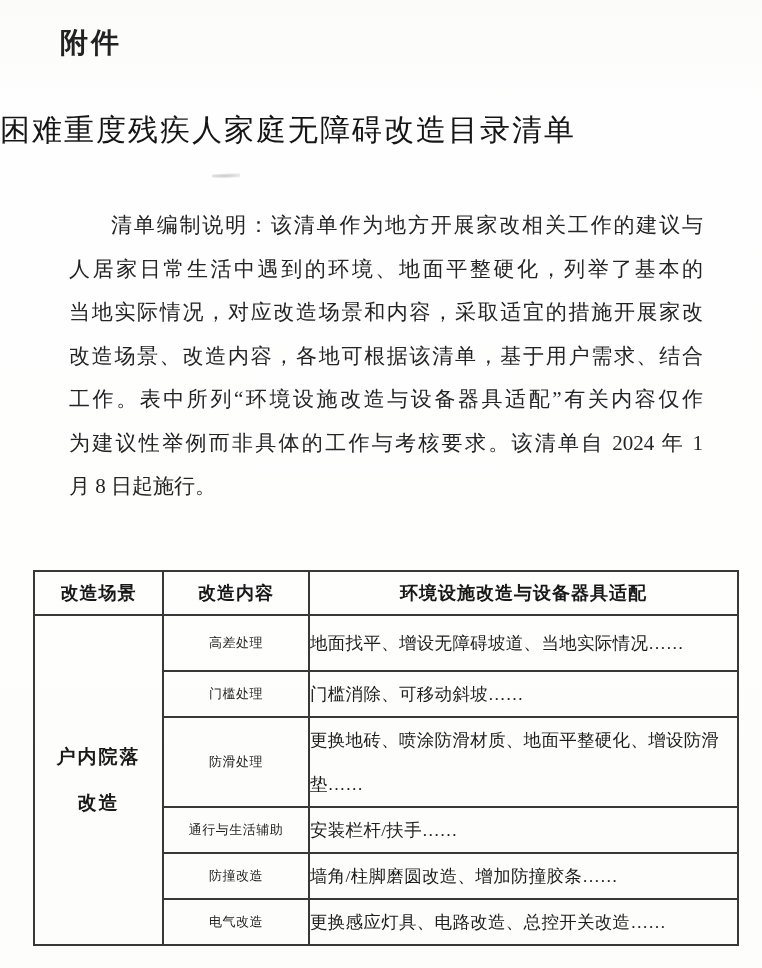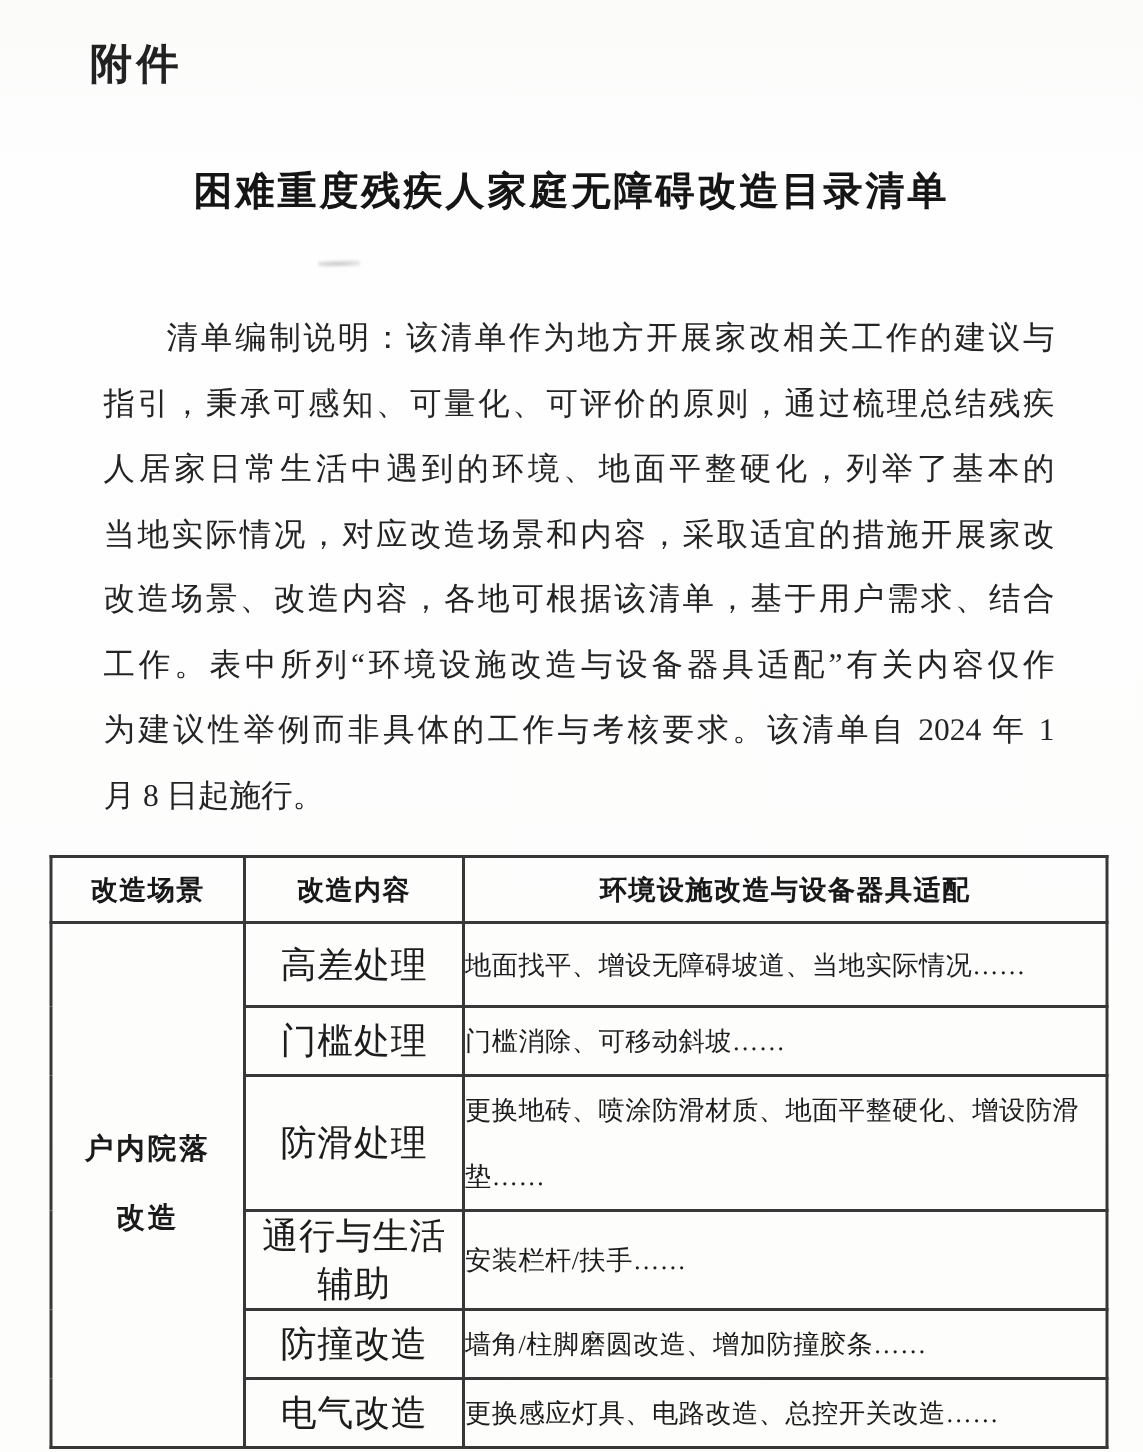--- a/index.html
+++ b/index.html
@@ -15,22 +15,22 @@
     position:absolute;inset:0;
     background:linear-gradient(180deg,#fbfbfa 0%,#fefefe 12%,#fdfdfc 100%);
   }
   .attachment{
     position:absolute;left:60px;top:24px;
     font-family:"Liberation Sans","DejaVu Sans",sans-serif;
     font-weight:bold;font-size:28px;letter-spacing:3px;color:#222;
   }
   .title{
     position:absolute;left:0;top:110px;width:100%;
-    margin:0;text-align:center;
-    font-size:26px;font-weight:bold;letter-spacing:2px;color:#151515;
+    margin:0;text-align:left;
+    font-size:30px;font-weight:normal;letter-spacing:2px;color:#151515;
   }
   .smudge{
     position:absolute;left:212px;top:173px;width:28px;height:6px;
     background:radial-gradient(ellipse at 30% 50%,rgba(90,90,90,.45) 0 18%,transparent 60%),
                radial-gradient(ellipse at 75% 40%,rgba(90,90,90,.35) 0 15%,transparent 55%);
     filter:blur(.6px);opacity:.5;
   }
   .intro{
     position:absolute;left:69px;top:204px;width:634px;
     font-size:21px;color:#242424;
@@ -65,41 +65,40 @@
   tbody tr:nth-child(3){height:89px;}
   tbody tr:nth-child(4){height:43px;}
   tbody tr:nth-child(5){height:42px;}
   tbody tr:nth-child(6){height:46px;}
   td.scene{
     font-family:"Liberation Sans","DejaVu Sans",sans-serif;
     font-weight:bold;font-size:19px;text-align:center;
     white-space:pre-line;line-height:46px;letter-spacing:2px;color:#1a1a1a;
   }
   td.content{
-    text-align:center;font-size:24px;letter-spacing:.5px;
+    text-align:center;font-size:13px;letter-spacing:.5px;
   }
   td.measures{
     text-align:left;padding:0 9px 0 13px;
     line-height:44px;letter-spacing:.3px;
   }
 </style>
 </head>
 <body>
 
 <div class="page">
 
   <div class="attachment">附件</div>
 
   <h1 class="title">困难重度残疾人家庭无障碍改造目录清单</h1>
 
   <div class="smudge"></div>
 
   <div class="intro">
     <div class="line first">清单编制说明：该清单作为地方开展家改相关工作的建议与</div>
-    <div class="line">指引，秉承可感知、可量化、可评价的原则，通过梳理总结残疾</div>
     <div class="line">人居家日常生活中遇到的环境、地面平整硬化，列举了基本的</div>
     <div class="line">当地实际情况，对应改造场景和内容，采取适宜的措施开展家改</div>
     <div class="line">改造场景、改造内容，各地可根据该清单，基于用户需求、结合</div>
     <div class="line">工作。表中所列“环境设施改造与设备器具适配”有关内容仅作</div>
     <div class="line">为建议性举例而非具体的工作与考核要求。该清单自 2024 年 1</div>
     <div class="line last">月 8 日起施行。</div>
   </div>
 
   <table class="catalog">
     <colgroup>

